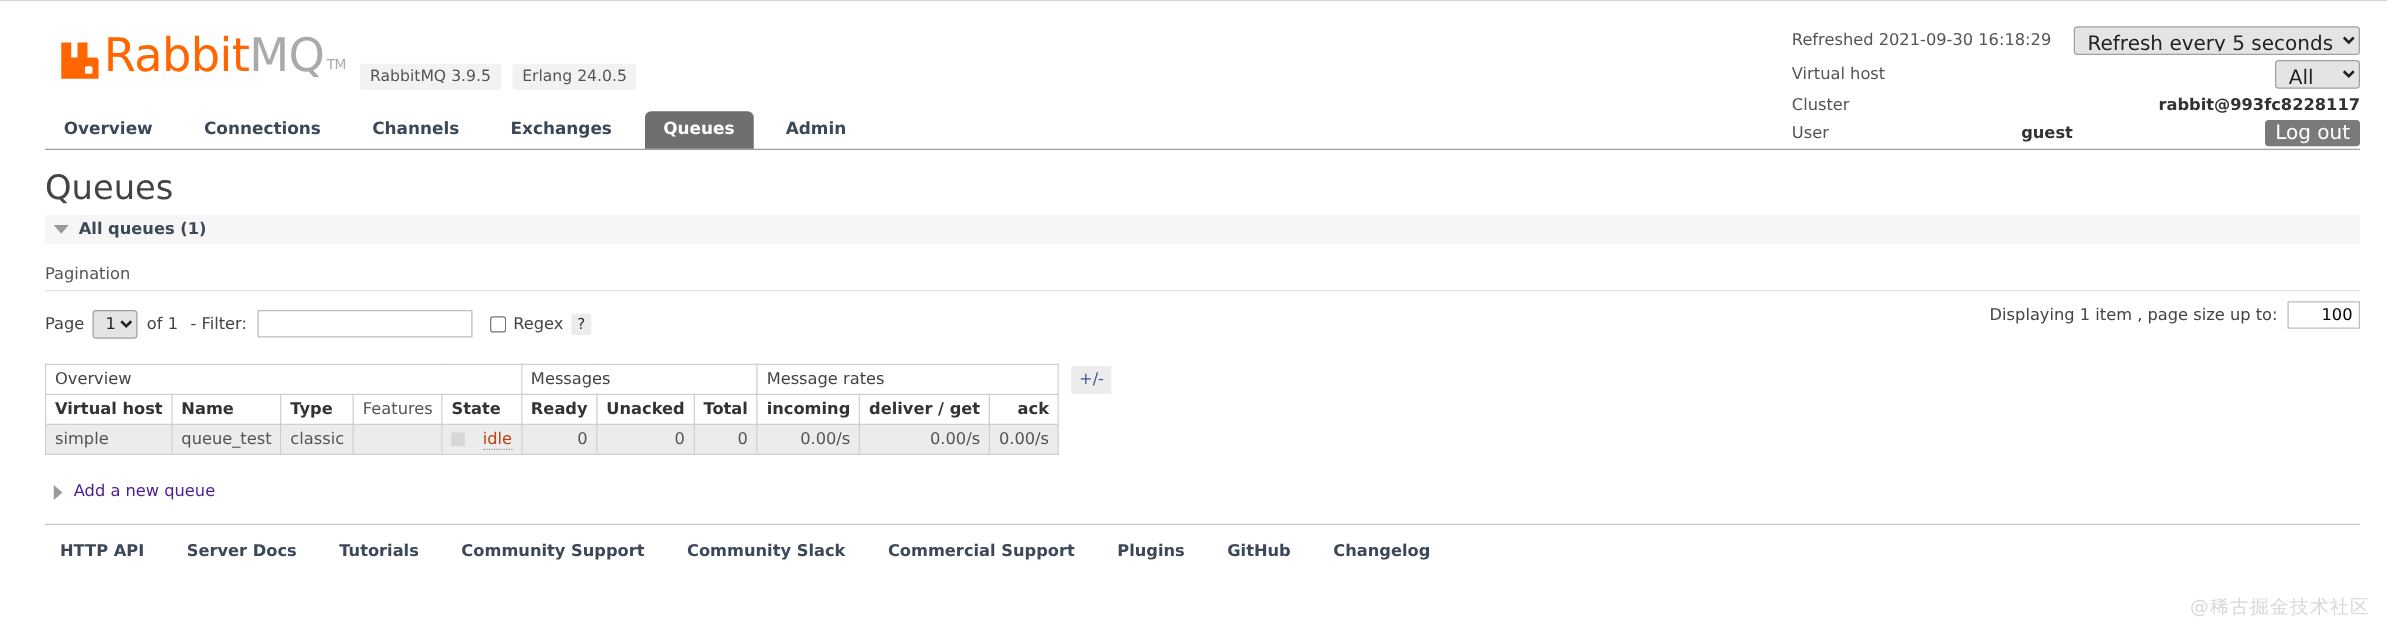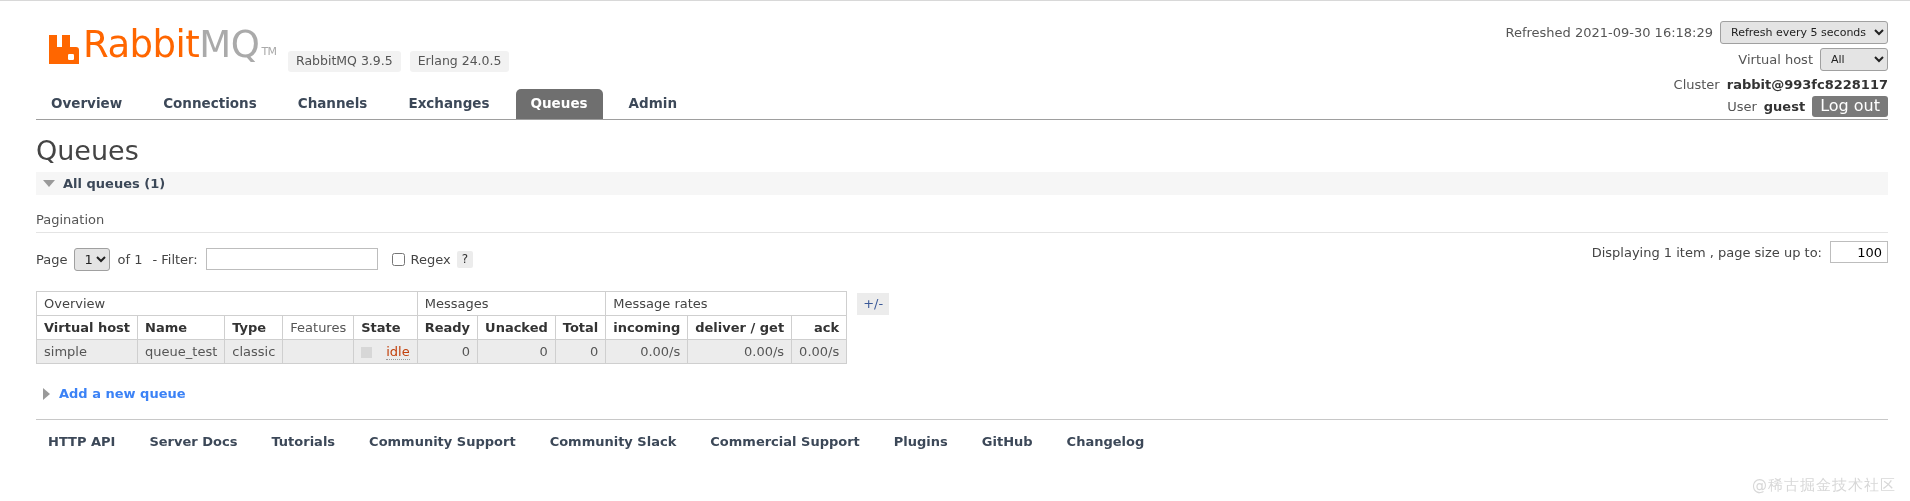--- a/index.html
+++ b/index.html
@@ -76,30 +76,30 @@
     position: absolute;
     right: 22px;
     top: 20px;
     text-align: right;
     font-size: 13px;
     color: #555555;
   }
   .hr-line {
     display: flex;
     align-items: center;
-    justify-content: flex-end;
-    gap: 7px;
+    justify-content: space-between;
+    gap: 18px;
     margin-bottom: 5px;
     height: 22px;
   }
   .hr-label { color: #555555; white-space: nowrap; }
   .hr-strong { font-weight: bold; color: #333333; }
   select.hdr-select {
     font-family: "DejaVu Sans", "Liberation Sans", sans-serif;
-    font-size: 11px;
+    font-size: 16px;
     color: #222222;
     background: #e4e4e4;
     border: 1px solid #a0a0a0;
     border-radius: 3px;
     padding: 2px 4px 2px 6px;
     height: 23px;
   }
   select.vhost-select { width: 68px; }
   .logout-btn {
     background: #7a7a7a;
@@ -310,23 +310,23 @@
     padding: 3px 6px;
     text-decoration: none;
     cursor: pointer;
     line-height: 16px;
   }
 
   
   #add-queue {
     display: flex;
     align-items: center;
-    font-weight: bold;
-    font-size: 13px;
-    color: #3b82f6;
+    font-weight: normal;
+    font-size: 13px;
+    color: #4c1d95;
     margin-top: 22px;
     cursor: pointer;
     text-align: right;
   }
   #footer {
     margin-top: 18px;
     border-top: 1px solid #c8c8c8;
     padding-top: 14px;
     display: flex;
     gap: 34px;

